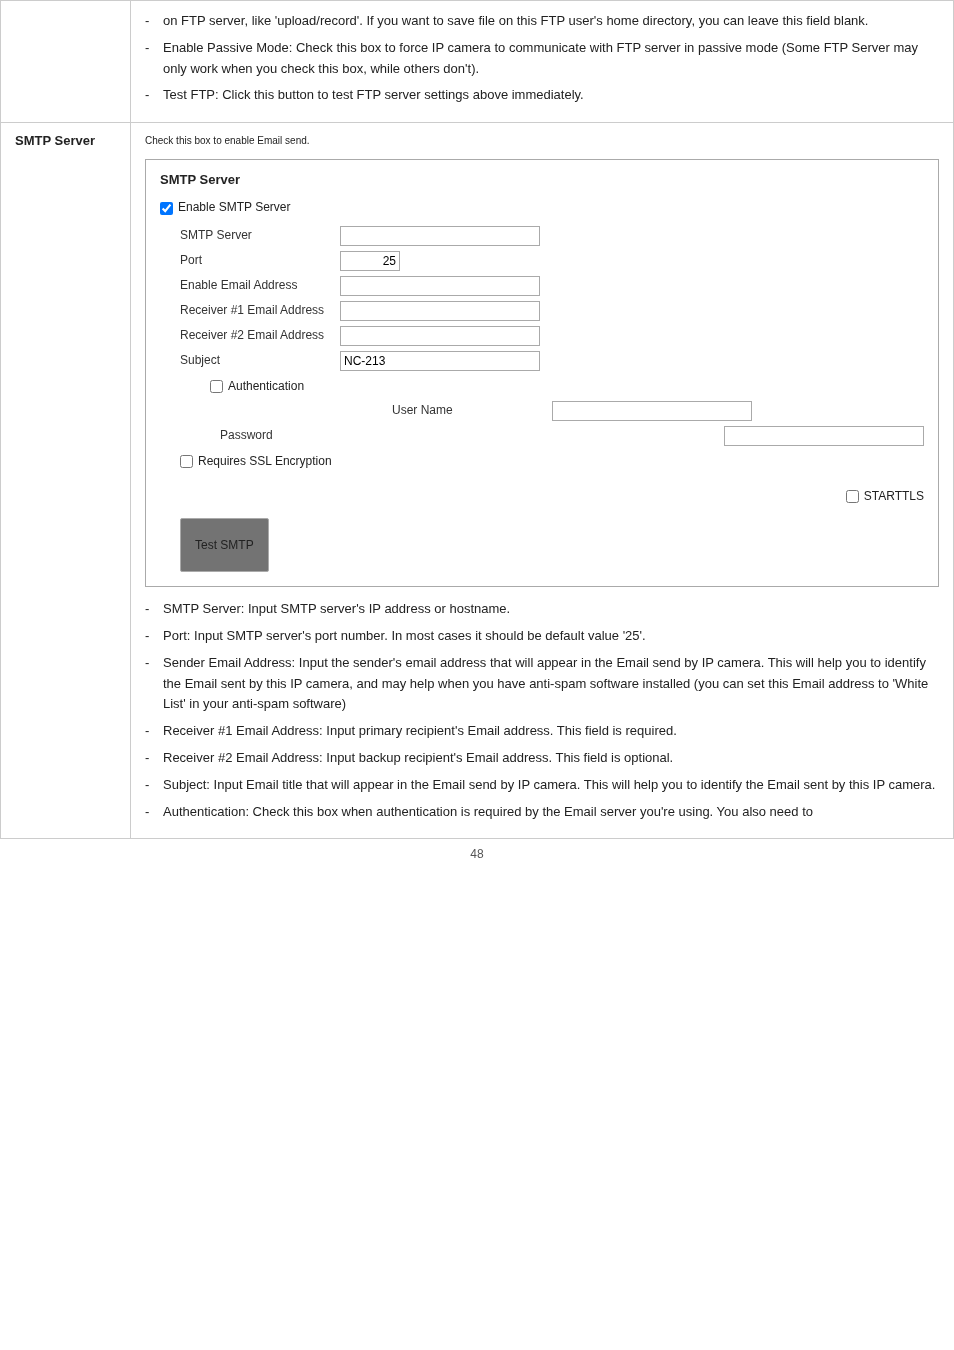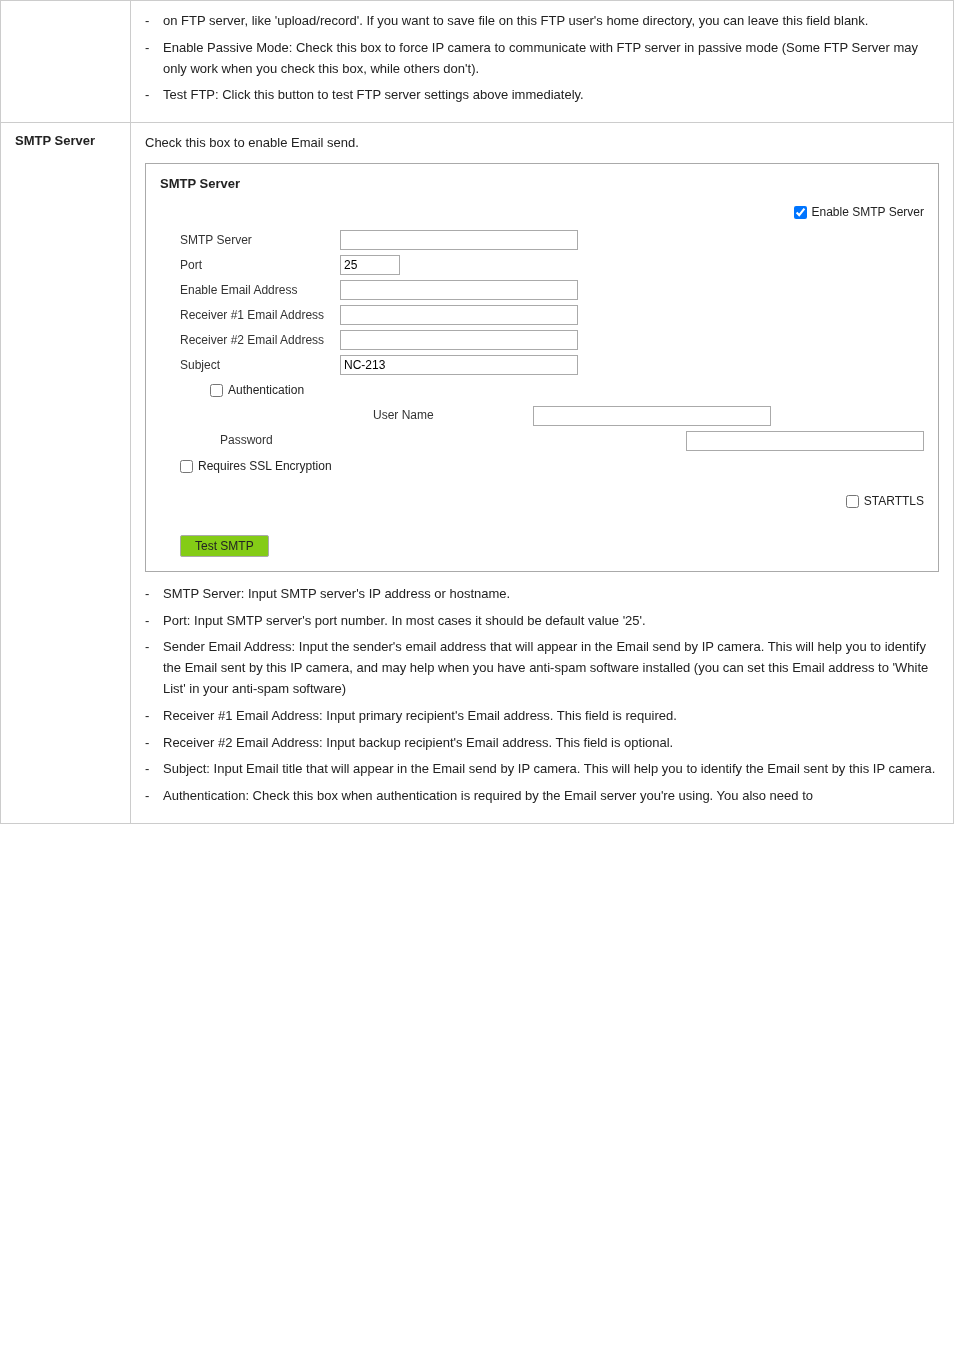--- a/index.html
+++ b/index.html
@@ -69,21 +69,20 @@
     }
 
     .smtp-form {
       font-size: 12px;
     }
 
     .smtp-enable-row {
       display: flex;
       align-items: center;
       margin-bottom: 8px;
-      justify-content: flex-end;
     }
 
     .smtp-enable-row input[type="checkbox"] {
       margin-right: 5px;
     }
 
     .smtp-field-row {
       display: flex;
       align-items: center;
       margin-bottom: 5px;
@@ -93,21 +92,21 @@
     .smtp-field-label {
       width: 160px;
       font-size: 12px;
       color: #333;
       flex-shrink: 0;
     }
 
     .smtp-field-input {
       border: 1px solid #aaa;
       height: 20px;
-      width: 238px;
+      width: 200px;
       font-size: 12px;
       padding: 0 3px;
       background: #fff;
     }
 
     .smtp-auth-section {
       margin-top: 6px;
       margin-bottom: 6px;
       padding-left: 20px;
     }
@@ -148,40 +147,40 @@
       margin-bottom: 4px;
       justify-content: flex-end;
     }
 
     .smtp-starttls-row input[type="checkbox"] {
       margin-right: 5px;
     }
 
     .test-smtp-btn {
       display: inline-block;
-      background: #84cc16;
+      background: #737373;
       border: 1px solid #aaa;
-      padding: 3px 14px;
+      padding: 19px 14px;
       font-size: 12px;
       cursor: pointer;
-      margin-top: 20px;
+      margin-top: 8px;
       margin-left: 20px;
       border-radius: 2px;
       color: #222;
     }
 
     .page-number {
       text-align: center;
       padding: 8px;
       font-size: 12px;
       color: #555;
     }
 
     .intro-text {
-      font-size: 13px;
+      font-size: 10px;
       margin-bottom: 4px;
       line-height: 1.55;
     }
   </style>
 </head>
 <body>
 
 <div class="page-wrapper">
   <table class="main-table">
 
@@ -222,21 +221,21 @@
 
             
             <div class="smtp-field-row">
               <span class="smtp-field-label">SMTP Server</span>
               <input type="text" class="smtp-field-input" value="" style="">
             </div>
 
             
             <div class="smtp-field-row">
               <span class="smtp-field-label">Port</span>
-              <input type="text" class="smtp-field-input" value="25" style="width: 60px;">
+              <input type="text" class="smtp-field-input" value="25" style="width: 60px; text-align: right;">
             </div>
 
             
             <div class="smtp-field-row">
               <span class="smtp-field-label">Enable Email Address</span>
               <input type="text" class="smtp-field-input" value="" style="">
             </div>
 
             
             <div class="smtp-field-row">
@@ -322,13 +321,14 @@
           <div class="bullet-item">
             <span class="bullet-dash">-</span>
             <span>Authentication: Check this box when authentication is required by the Email server you're using. You also need to</span>
           </div>
         </div>
       </td>
     </tr>
   </tbody>
     </table>
 
+  <div class="page-number">48</div>
 </div>
 
 </body></html>

